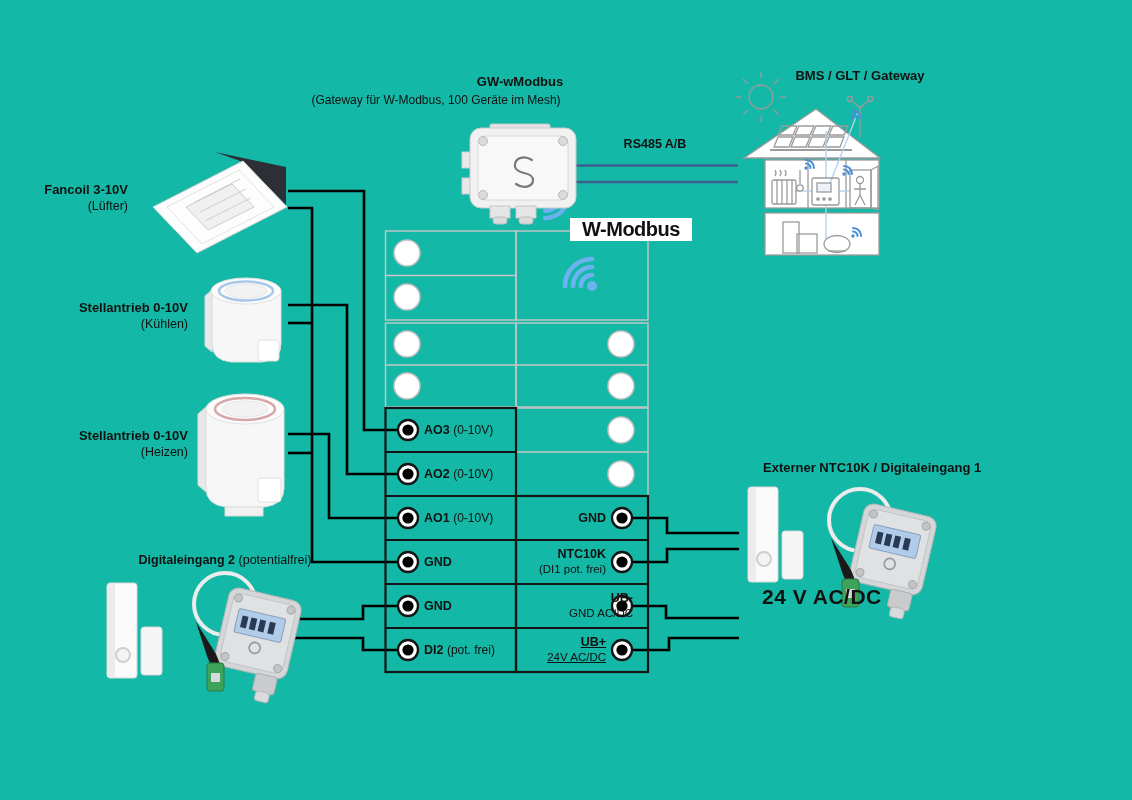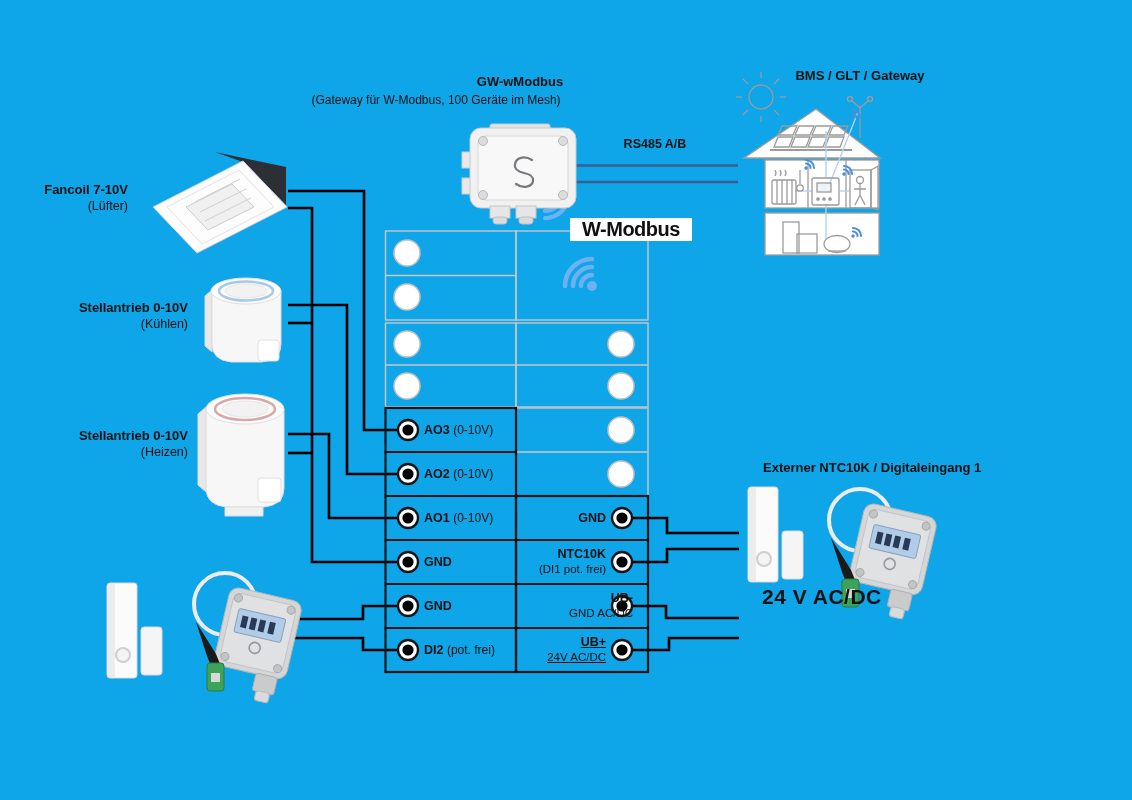--- a/index.html
+++ b/index.html
@@ -1,16 +1,16 @@
 <!DOCTYPE html>
 <html><head>
 <meta charset="utf-8">
 <style>
   html,body{margin:0;padding:0;background:#fff;}
-  #canvas{position:relative;width:1132px;height:800px;background:#0ea5e9;overflow:hidden;
+  #canvas{position:relative;width:1132px;height:800px;background:#14b8a6;overflow:hidden;
           font-family:"Liberation Sans","DejaVu Sans",sans-serif;color:#111;}
   #wiresvg{position:absolute;left:0;top:0;}
   .lbl{position:absolute;white-space:nowrap;}
   .b{font-weight:bold;}
   .gw-title{top:74px;left:430px;width:180px;text-align:center;font-size:13px;font-weight:bold;}
   .gw-sub{top:93px;left:300px;width:272px;text-align:center;font-size:12px;}
   .rs485{top:137px;left:595px;width:120px;text-align:center;font-size:12.5px;font-weight:bold;}
   .bms{top:68px;left:780px;width:160px;text-align:center;font-size:13px;font-weight:bold;}
   .wmodbus{top:218px;left:570px;width:118px;text-align:center;font-size:20px;font-weight:bold;
            letter-spacing:-0.5px;background:#fff;padding:0 2px;}
@@ -319,30 +319,34 @@
   </g>
 </svg>
 
 <div class="lbl gw-title">GW-wModbus</div>
 <div class="lbl gw-sub">(Gateway für W-Modbus, 100 Geräte im Mesh)</div>
 <div class="lbl rs485">RS485 A/B</div>
 <div class="lbl bms">BMS / GLT / Gateway</div>
 <div class="lbl wmodbus">W-Modbus</div>
 
 <div class="lbl devlbl fancoil-lbl">
-  <div class="line1">Fancoil 7-10V</div>
+  <div class="line1">Fancoil 3-10V</div>
   <div>(Lüfter)</div>
 </div>
 <div class="lbl devlbl cool-lbl">
   <div class="line1">Stellantrieb 0-10V</div>
   <div>(Kühlen)</div>
 </div>
 <div class="lbl devlbl heat-lbl">
   <div class="line1">Stellantrieb 0-10V</div>
   <div>(Heizen)</div>
+</div>
+<div class="lbl digi2-lbl">
+  <span class="b">Digitaleingang 2</span>
+  <span>(potentialfrei)</span>
 </div>
 
 <div class="lbl extntc">Externer NTC10K / Digitaleingang 1</div>
 <div class="lbl power24">24 V AC/DC</div>
 
 <div class="lbl tl" style="top:422px;">
   <span class="b">AO3</span> <span class="suf">(0-10V)</span>
 </div>
 <div class="lbl tl" style="top:466px;">
   <span class="b">AO2</span> <span class="suf">(0-10V)</span>

